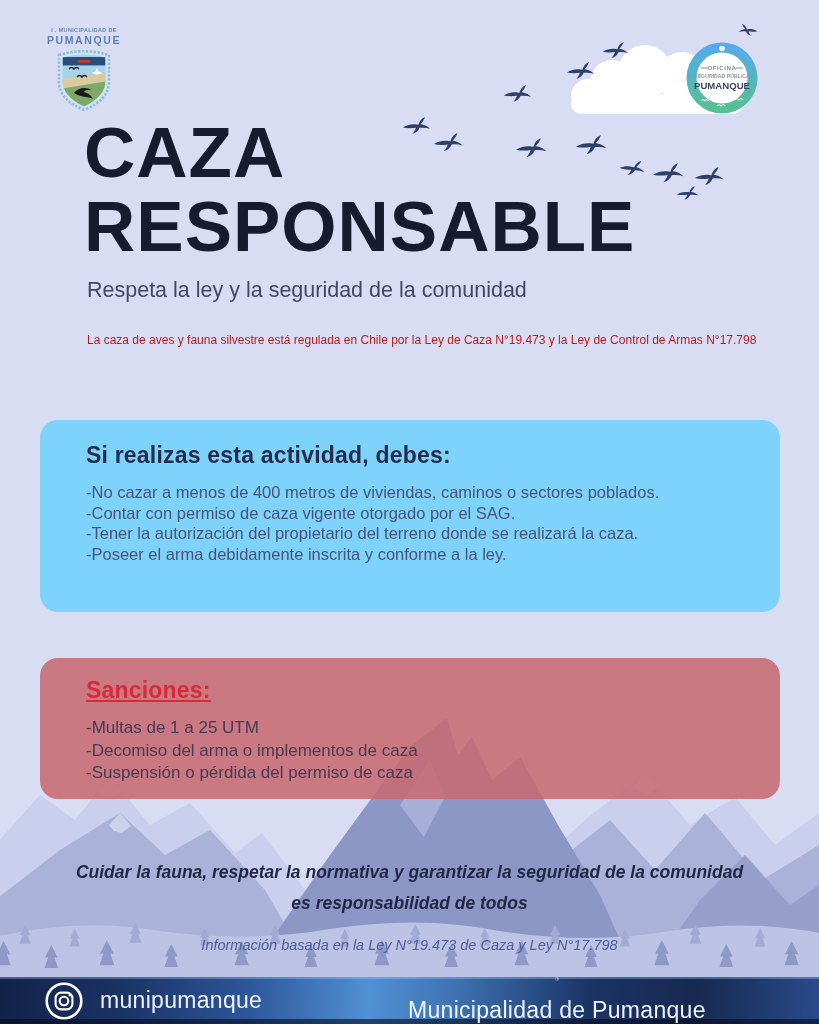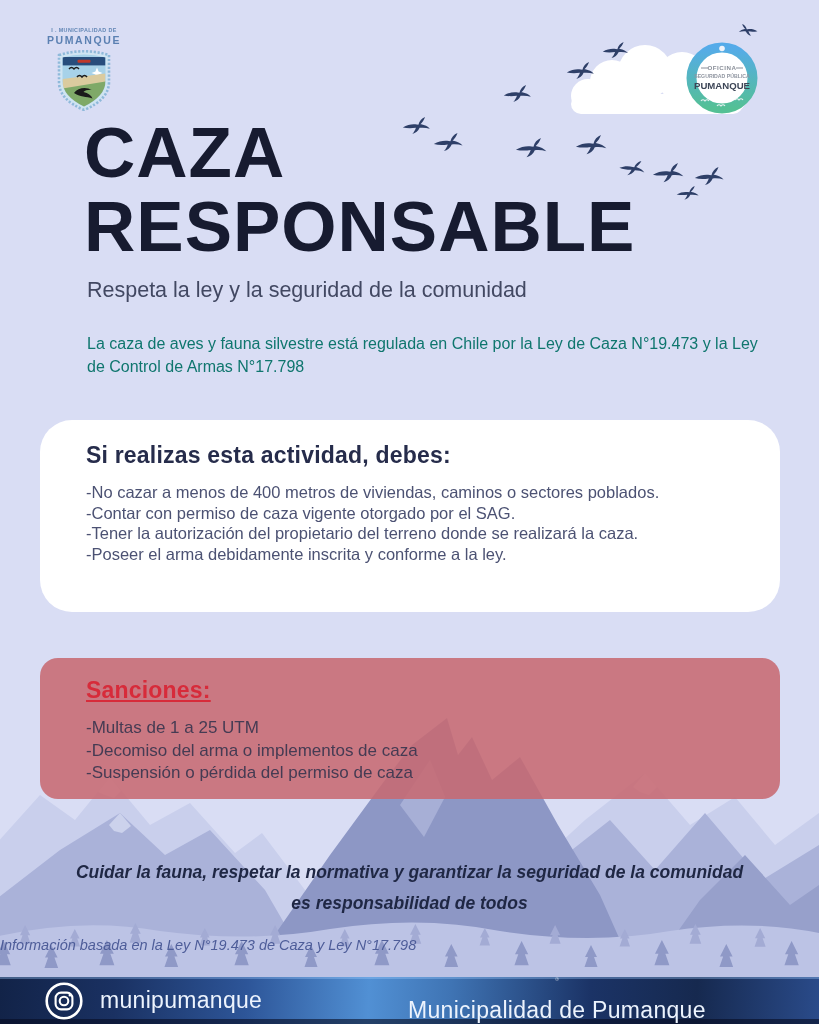--- a/index.html
+++ b/index.html
@@ -13,39 +13,39 @@
   .logo .org-prefix{display:block;font-size:5.4px;letter-spacing:.4px;font-weight:700;color:#6286b5;}
   .logo .org-name{display:block;font-size:10.5px;font-weight:700;letter-spacing:1.6px;color:#5b80b2;margin-top:1px;}
   .logo svg{display:block;margin:3px auto 0;}
   
   .sky{position:absolute;left:0;top:0;width:819px;height:270px;pointer-events:none;}
   .badge{position:absolute;left:684px;top:39px;width:76px;height:76px;}
   
   .title{position:absolute;left:84px;top:116px;font-weight:900;font-size:71px;line-height:74px;
          letter-spacing:1px;color:#171b30;}
   .subtitle{position:absolute;left:87px;top:278px;font-size:21.5px;color:#424862;}
-  .intro{position:absolute;left:87px;top:332px;width:672px;font-size:16px;line-height:1.44;color:#0f766e;}
+  .intro{position:absolute;left:87px;top:332px;width:672px;font-size:12px;line-height:1.44;color:#b91c1c;}
   
   .card-rules{position:absolute;left:40px;top:420px;width:740px;height:192px;box-sizing:border-box;
-              background:#ffffff;border-radius:32px;padding:22px 34px 0 46px;}
+              background:#7dd3fc;border-radius:18px;padding:22px 34px 0 46px;}
   .card-rules h2{margin:0 0 13px 0;font-size:23px;font-weight:800;color:#262c4b;letter-spacing:.2px;}
   .card-rules ul{margin:0;padding:0;list-style:none;}
   .card-rules li{font-size:16.5px;line-height:20.6px;color:#4c5273;}
   
   .mountains{position:absolute;left:0;top:685px;width:819px;height:300px;}
   
   .card-sanctions{position:absolute;left:40px;top:658px;width:740px;height:141px;box-sizing:border-box;
               background:rgba(199,106,114,.88);border-radius:18px;padding:19px 34px 0 46px;z-index:2;}
   .card-sanctions h2{margin:0 0 13px 0;font-size:23px;font-weight:800;color:#d72b3a;letter-spacing:.2px;text-decoration:underline;}
   .card-sanctions ul{margin:0;padding:0;list-style:none;}
   .card-sanctions li{font-size:17px;line-height:22.5px;color:#453b53;}
   
   .closing{position:absolute;left:30px;top:857px;width:759px;text-align:center;z-index:2;
            font-size:17.5px;font-weight:700;font-style:italic;color:#1f2744;line-height:1.75;}
-  .source-note{position:absolute;left:0;top:937px;width:819px;text-align:left;z-index:2;
+  .source-note{position:absolute;left:0;top:937px;width:819px;text-align:center;z-index:2;
            font-size:14.5px;font-style:italic;color:#4e5d99;}
   
   .footer{position:absolute;left:0;top:977px;width:819px;height:47px;z-index:3;
     background:linear-gradient(92deg,#122348 0%,#1a3162 14%,#2d5598 30%,#5190d4 45%,#3f74b4 55%,#1b3366 72%,#16294f 85%,#2a4b8a 100%);
     box-shadow:inset 0 2px 0 rgba(160,205,255,.35), inset 0 -5px 0 rgba(7,12,34,.6);
     color:#ecf3fd;}
   .social{position:absolute;top:0;height:47px;display:flex;align-items:center;gap:16px;cursor:pointer;}
   .social.instagram{left:44px;}
   .social.facebook{left:408px;flex-direction:column;}
   .social span{font-size:23px;letter-spacing:.3px;}

